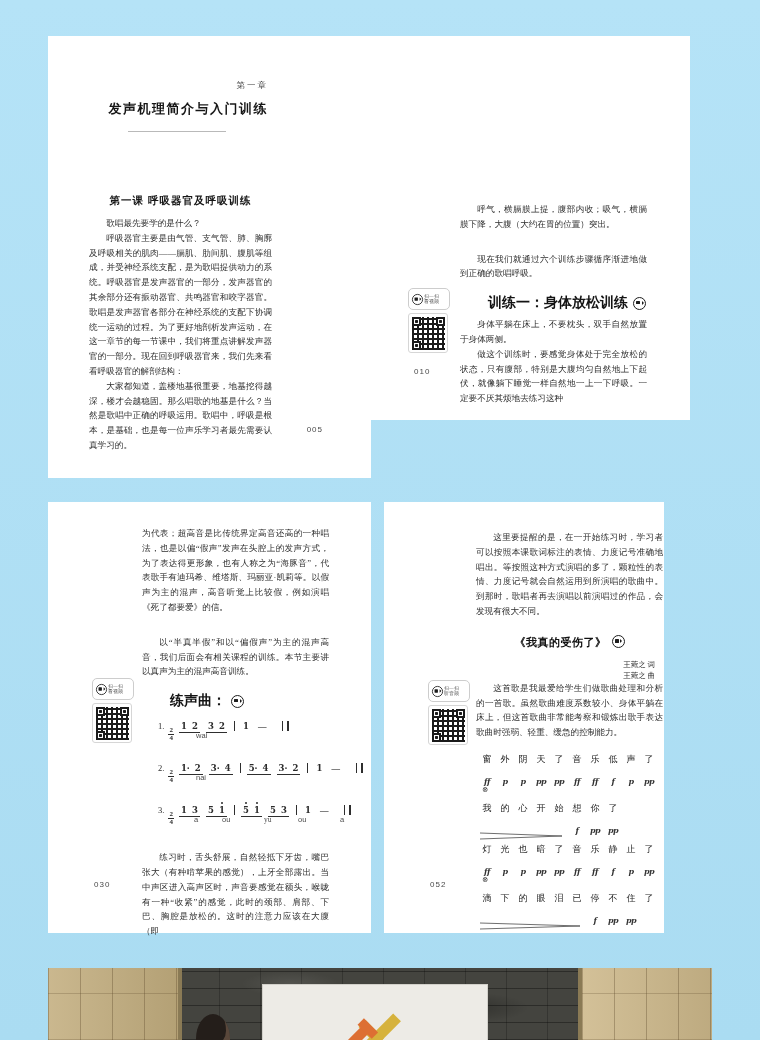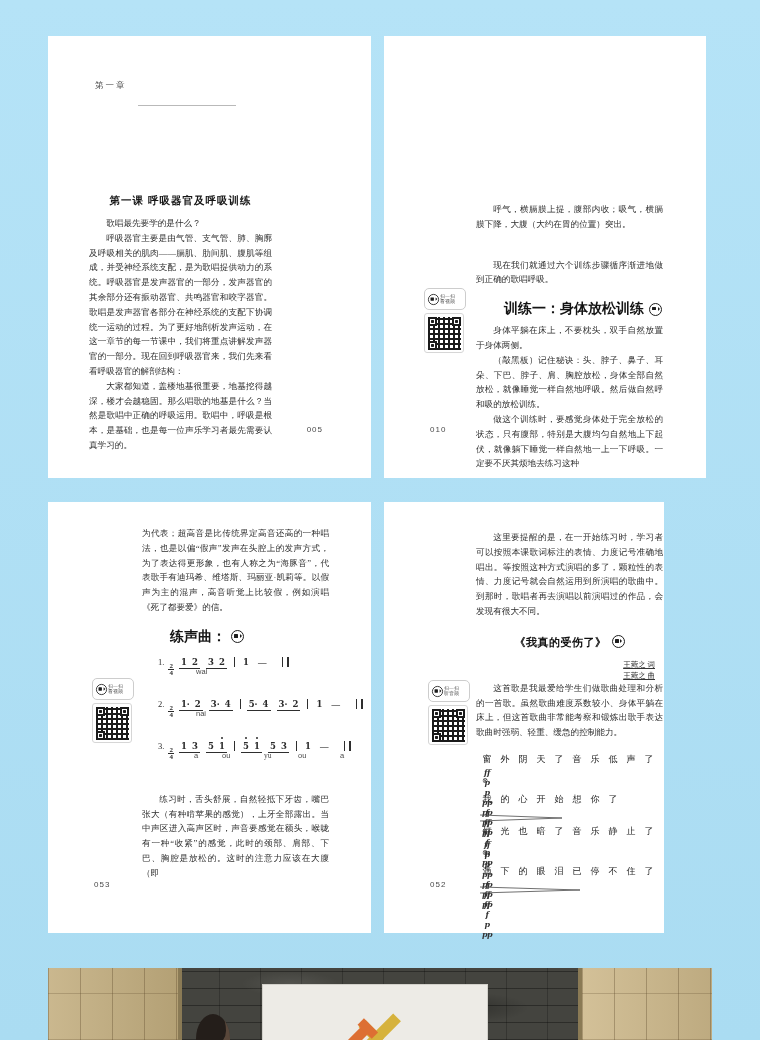--- a/index.html
+++ b/index.html
@@ -1,28 +1,28 @@
 <!DOCTYPE html>
 <html><head>
 <meta charset="utf-8">
 <style>
   html,body{margin:0;padding:0;background:#aedff4;}
   .screen{position:relative;width:760px;height:1040px;background:linear-gradient(180deg,#b5e3f7 0%,#aadcf2 100%);overflow:hidden;font-family:"Liberation Serif","DejaVu Serif",serif;}
   .page{position:absolute;background:#ffffff;}
 
   
-  .chapter{position:absolute;left:47px;top:44px;width:183px;text-align:left;color:#333;}
+  .chapter{position:absolute;left:37px;top:44px;width:183px;text-align:right;color:#333;}
   .ch-label{font-size:8.5px;letter-spacing:2px;}
   .ch-title{font-family:"Liberation Sans","DejaVu Sans",sans-serif;font-weight:700;font-size:13px;color:#151515;letter-spacing:1.5px;margin-top:8px;}
   .ch-rule{width:98px;height:1px;background:#b9b9b9;margin:13px auto 0;}
   .lesson{position:absolute;left:41px;top:158px;width:183px;text-align:center;font-family:"Liberation Sans","DejaVu Sans",sans-serif;font-weight:700;font-size:10.5px;color:#161616;letter-spacing:1px;}
   .bodycol{position:absolute;}
   .para{margin:0;text-align:justify;font-size:8.6px;line-height:14.8px;color:#2e2e2e;text-indent:2em;}
   .para.ni{text-indent:0;}
-  .para.gap{margin-top:26px;}
+  .para.gap{margin-top:20px;}
   .pagenum{position:absolute;bottom:44px;font-family:"Liberation Sans","DejaVu Sans",sans-serif;font-size:8px;color:#4a4a4a;letter-spacing:1px;}
   .pn-right{right:48px;} .pn-left{left:46px;}
 
   
   .train-head{font-family:"Liberation Sans","DejaVu Sans",sans-serif;font-weight:700;font-size:14px;color:#141414;margin:13px 0 5px;text-indent:2em;}
   .vicon{display:inline-block;width:11px;height:11px;border:1.2px solid #1d1d1d;border-radius:50%;position:relative;vertical-align:-2.5px;margin-left:5px;background:#fff;}
   .vicon::before{content:'';position:absolute;left:2px;top:3.2px;width:4.2px;height:3.6px;background:#1d1d1d;border-radius:0.5px;}
   .vicon::after{content:'';position:absolute;right:1.4px;top:3px;border-left:2.6px solid #1d1d1d;border-top:2px solid transparent;border-bottom:2px solid transparent;}
 
   
@@ -50,26 +50,26 @@
   .nt.hi::before{content:'';position:absolute;top:-3.5px;left:50%;margin-left:-1px;width:2px;height:2px;border-radius:50%;background:#2b2b2b;}
   .nt.solo{margin:0 2px;}
   .bl{display:inline-block;width:1px;height:10px;background:#2e2e2e;margin:0 6px 0 1px;}
   .dash{display:inline-block;margin:0 7px;font-weight:700;font-size:8.5px;line-height:10px;color:#2b2b2b;}
   .fin{display:inline-block;width:4px;height:10px;border-left:1px solid #2e2e2e;border-right:2.6px solid #2e2e2e;margin-left:9px;}
   .ex-lyr{position:absolute;left:30px;top:16px;height:10px;width:190px;}
   .ex-lyr span{position:absolute;top:0;font-family:"Liberation Sans","DejaVu Sans",sans-serif;font-size:7.5px;color:#4a4a4a;}
 
   
   .song-title{text-align:center;font-weight:700;font-size:11px;color:#111;margin-top:16px;letter-spacing:0.5px;}
-  .credits{text-align:right;font-size:7.5px;color:#333;margin-top:9px;padding-right:8px;line-height:11px;text-decoration:underline;}
+  .credits{text-align:right;font-size:7.5px;color:#333;margin-top:9px;padding-right:8px;line-height:11px;}
   #lyric-lines{margin-top:13px;margin-left:2px;}
   .lyr-line{margin-bottom:8px;}
   .lyr-chars{display:flex;}
   .lc{width:18px;text-align:center;font-size:9px;color:#222;}
-  .lyr-dyn{display:flex;position:relative;height:10px;margin-top:1px;flex-direction:column;}
+  .lyr-dyn{display:flex;position:relative;height:10px;margin-top:10px;}
   .ld{width:18px;text-align:center;font-style:italic;font-weight:700;font-size:8px;letter-spacing:-0.5px;color:#333;font-family:"DejaVu Serif",serif;}
   .hp{position:absolute;left:2px;top:1px;width:0;}
   .lyr-circ{font-size:7.5px;line-height:7px;height:8px;color:#444;margin-left:4px;}
 
   
   .photo{position:absolute;left:48px;top:968px;width:664px;height:72px;overflow:hidden;background:#454542;}
   .ph-wall-l,.ph-wall-r{position:absolute;top:0;height:100%;background-color:#c3ae7f;background-image:repeating-linear-gradient(90deg,rgba(90,70,40,0.35) 0 1px,transparent 1px 32px),repeating-linear-gradient(0deg,rgba(90,70,40,0.25) 0 1px,transparent 1px 46px),linear-gradient(90deg,rgba(255,255,255,0.12),rgba(0,0,0,0.08));}
   .ph-wall-l{left:0;width:130px;border-right:4px solid #8a7a55;}
   .ph-wall-r{left:530px;width:134px;background-color:#cdb88a;border-left:4px solid #8a7a55;}
   .ph-stone{position:absolute;left:130px;top:0;width:400px;height:100%;background-color:#44443f;background-image:radial-gradient(70px 18px at 28% 22%,rgba(255,255,255,0.08),transparent 70%),radial-gradient(90px 22px at 72% 55%,rgba(0,0,0,0.28),transparent 70%),repeating-linear-gradient(0deg,rgba(0,0,0,0.35) 0 1px,transparent 1px 17px),repeating-linear-gradient(90deg,rgba(0,0,0,0.22) 0 1px,transparent 1px 41px);}
@@ -83,41 +83,41 @@
   .ph-head{position:absolute;left:148px;top:46px;width:34px;height:40px;background:#241e1a;border-radius:50% 50% 42% 42%/62% 62% 38% 38%;z-index:3;box-shadow:inset -4px -8px 0 rgba(190,150,120,0.35);}
 </style>
 </head>
 <body>
 
 <div class="screen">
 
   <div class="page" style="left:48px;top:36px;width:323px;height:442px;">
     <div class="chapter">
       <div class="ch-label">第一章</div>
+      <div class="ch-title">发声机理简介与入门训练</div>
       <div class="ch-rule"></div>
     </div>
     <div class="lesson">第一课  呼吸器官及呼吸训练</div>
     <div class="bodycol" style="left:41px;top:180px;width:183px;">
         <p class="para">歌唱最先要学的是什么？</p>
         <p class="para">呼吸器官主要是由气管、支气管、肺、胸廓及呼吸相关的肌肉——膈肌、肋间肌、腹肌等组成，并受神经系统支配，是为歌唱提供动力的系统。呼吸器官是发声器官的一部分，发声器官的其余部分还有振动器官、共鸣器官和咬字器官。歌唱是发声器官各部分在神经系统的支配下协调统一运动的过程。为了更好地剖析发声运动，在这一章节的每一节课中，我们将重点讲解发声器官的一部分。现在回到呼吸器官来，我们先来看看呼吸器官的解剖结构：</p>
         <p class="para">大家都知道，盖楼地基很重要，地基挖得越深，楼才会越稳固。那么唱歌的地基是什么？当然是歌唱中正确的呼吸运用。歌唱中，呼吸是根本，是基础，也是每一位声乐学习者最先需要认真学习的。</p>
       </div>
     <div class="pagenum pn-right">005</div>
   </div>
 
-  <div class="page" style="left:384px;top:36px;width:322px;height:442px;">
+  <div class="page" style="left:368px;top:36px;width:322px;height:384px;">
     <div class="bodycol" style="left:92px;top:166px;width:187px;">
       <div>
           <p class="para">呼气，横膈膜上提，腹部内收；吸气，横膈膜下降，大腹（大约在胃的位置）突出。</p>
           <p class="para gap">现在我们就通过六个训练步骤循序渐进地做到正确的歌唱呼吸。</p>
         </div>
       <div class="train-head"><span>训练一：身体放松训练</span><span class="vicon"></span></div>
       <div>
           <p class="para">身体平躺在床上，不要枕头，双手自然放置于身体两侧。</p>
-          <p class="para">（敲黑板）记住秘诀：头、脖子、鼻子、耳朵、下巴、脖子、肩、胸腔放松，身体全部自然放松，就像睡觉一样自然地呼吸。然后做自然呼和吸的放松训练。</p>
           <p class="para">做这个训练时，要感觉身体处于完全放松的状态，只有腹部，特别是大腹均匀自然地上下起伏，就像躺下睡觉一样自然地一上一下呼吸。一定要不厌其烦地去练习这种</p>
         </div>
     </div>
     <div class="qr-block" style="left:40px;top:252px;">
       <div class="qr-badge">
         <span class="vicon"></span>
         <span class="qr-label">
           <span style="display:block;">扫一扫</span>
           <span style="display:block;">看视频</span>
         </span>
@@ -128,20 +128,21 @@
           </div>
         </div>
     </div>
     <div class="pagenum pn-left">010</div>
   </div>
 
   <div class="page" style="left:48px;top:502px;width:323px;height:431px;">
     <div class="bodycol" style="left:94px;top:24px;width:187px;">
       <div>
           <p class="para ni">为代表；超高音是比传统界定高音还高的一种唱法，也是以偏“假声”发声在头腔上的发声方式，为了表达得更形象，也有人称之为“海豚音”，代表歌手有迪玛希、维塔斯、玛丽亚·凯莉等。以假声为主的混声，高音听觉上比较假，例如演唱《死了都要爱》的信。</p>
+          <p class="para gap">以“半真半假”和以“偏假声”为主的混声高音，我们后面会有相关课程的训练。本节主要讲以真声为主的混声高音训练。</p>
         </div>
       <div class="train-head"><span>练声曲：</span><span class="vicon"></span></div>
       <div id="exercises">
           <div class="ex-row"><span class="ex-no">1.</span><span class="meter">
               <b>2</b>
               <b>4</b>
             </span><span class="ex-notes">
               <span class="ng">
                 <span class="nt">1</span>
                 <span class="nt">2</span>
@@ -229,21 +230,21 @@
           <span style="display:block;">扫一扫</span>
           <span style="display:block;">看视频</span>
         </span>
       </div>
       <div class="qr-frame">
           <div class="qr">
             <i class="f3"></i>
           </div>
         </div>
     </div>
-    <div class="pagenum pn-left">053</div>
+    <div class="pagenum pn-left">030</div>
   </div>
 
   <div class="page" style="left:384px;top:502px;width:280px;height:431px;">
     <div class="bodycol" style="left:92px;top:28px;width:187px;">
       <div>
           <p class="para">这里要提醒的是，在一开始练习时，学习者可以按照本课歌词标注的表情、力度记号准确地唱出。等按照这种方式演唱的多了，颗粒性的表情、力度记号就会自然运用到所演唱的歌曲中。到那时，歌唱者再去演唱以前演唱过的作品，会发现有很大不同。</p>
         </div>
       <div class="song-title"><span>《我真的受伤了》</span><span class="vicon"></span></div>
       <div class="credits">
         <div>王菀之  词</div>

